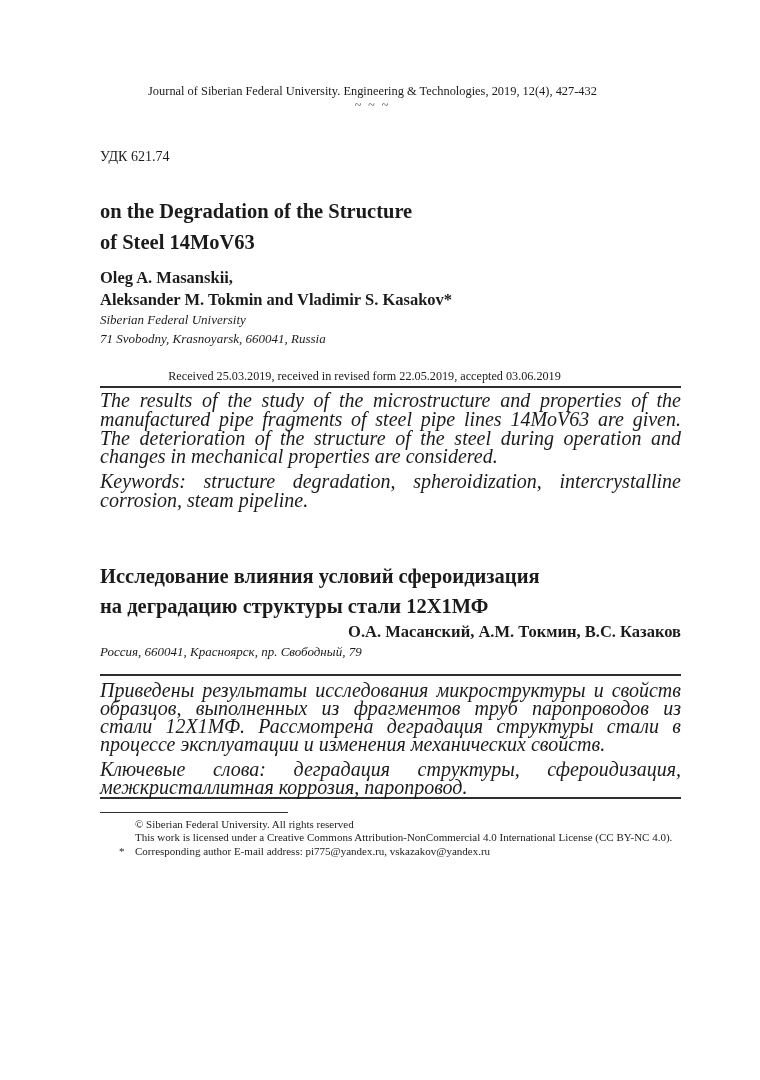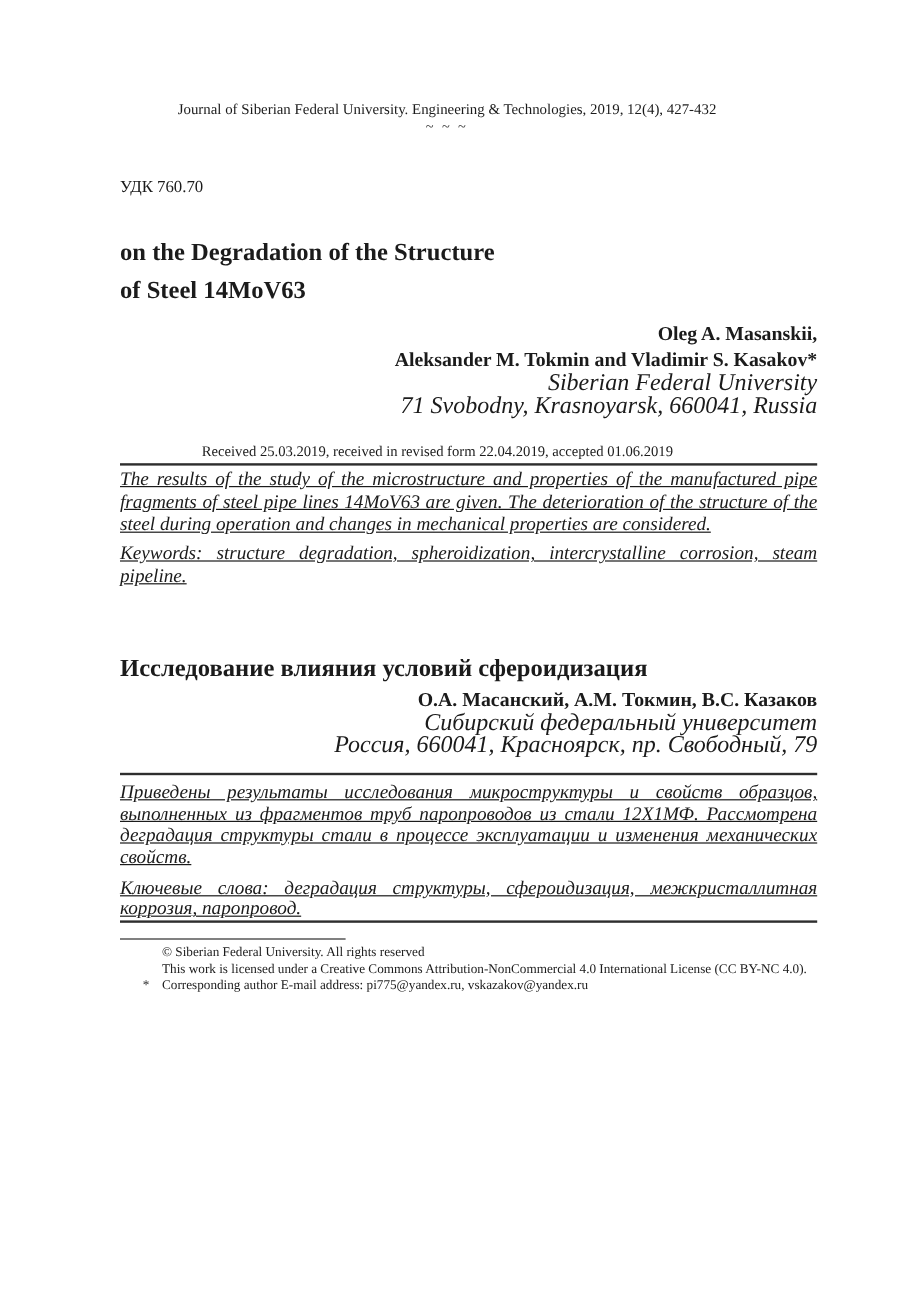--- a/index.html
+++ b/index.html
@@ -28,44 +28,43 @@
   }
   .udc { margin-top:38px; font-size:14px; line-height:17px; }
   .title-en {
     margin-top:31px; font-size:20.5px; font-weight:bold; line-height:31px;
   }
   .title-ru {
     margin-top:51px; font-size:20.5px; font-weight:bold; line-height:30px;
   }
   .tline { display:block; }
   .authors-en {
-    margin-top:9px; text-align:right;
+    margin-top:9px; 
     font-size:16.5px; font-weight:bold; line-height:21.5px;
   }
   .authors-ru {
     margin-top:0; text-align:right;
     font-size:16.5px; font-weight:bold; line-height:21.5px;
   }
   .affiliation {
-    text-align:right; font-style:italic;
-    font-size:20px; line-height:19px;
+    text-align:left; font-style:italic;
+    font-size:13px; line-height:19px;
   }
   .received {
     margin-top:21px; text-align:center;
     font-size:12.2px; line-height:15px;
     transform:translateX(-26px);
   }
   .rule { border-top:2px solid #2e2e2e; height:0; }
   .rule-received { margin-top:2px; }
   .rule-mid { margin-top:13px; }
   .rule-end { margin-top:0; }
   .abstract {
     font-style:italic; text-align:justify;
-    font-size:16px;
-    text-decoration:underline;
+    font-size:20px;
   }
   .abstract-en { margin-top:3px; line-height:18.8px; }
   .keywords-en { margin-top:6px; line-height:18.8px; }
   .abstract-ru { margin-top:6px; line-height:17.8px; }
   .keywords-ru { margin-top:8px; line-height:17.8px; }
   .citation-block {
     margin-top:7px;
     border-top:1.5px solid #3a3a3a;
     border-bottom:1.5px solid #3a3a3a;
     padding:5px 0 5px 0;
@@ -87,50 +86,50 @@
 </style>
 </head>
 <body>
 
 <div class="page">
   <div class="content">
 
     <div class="journal-header">Journal of Siberian Federal University. Engineering &amp; Technologies, 2019, 12(4), 427-432</div>
     <div class="tilde-separator">~ ~ ~</div>
 
-    <div class="udc">УДК 760.70</div>
+    <div class="udc">УДК 621.74</div>
 
     <h1 class="title-en">
       <span class="tline">on the Degradation of the Structure</span>
       <span class="tline">of Steel 14MoV63</span>
     </h1>
 
     <div class="authors-en">
       <span class="tline">Oleg A. Masanskii,</span>
       <span class="tline">Aleksander M. Tokmin and Vladimir S. Kasakov*</span>
     </div>
     <div class="affiliation">
       <span class="tline">Siberian Federal University</span>
       <span class="tline">71 Svobodny, Krasnoyarsk, 660041, Russia</span>
     </div>
 
-    <div class="received">Received 25.03.2019, received in revised form 22.04.2019, accepted 01.06.2019</div>
+    <div class="received">Received 25.03.2019, received in revised form 22.05.2019, accepted 03.06.2019</div>
     <div class="rule rule-received"></div>
 
     <p class="abstract abstract-en">The results of the study of the microstructure and properties of the manufactured pipe fragments of steel pipe lines 14MoV63 are given. The deterioration of the structure of the steel during operation and changes in mechanical properties are considered.</p>
     <p class="abstract keywords-en">Keywords: structure degradation, spheroidization, intercrystalline corrosion, steam pipeline.</p>
 
 
     <h1 class="title-ru">
       <span class="tline">Исследование влияния условий сфероидизация</span>
+      <span class="tline">на деградацию структуры стали 12Х1МФ</span>
     </h1>
 
     <div class="authors-ru">О.А. Масанский, А.М. Токмин, В.С. Казаков</div>
     <div class="affiliation">
-      <span class="tline">Сибирский федеральный университет</span>
       <span class="tline">Россия, 660041, Красноярск, пр. Свободный, 79</span>
     </div>
 
     <div class="rule rule-mid"></div>
     <p class="abstract abstract-ru">Приведены результаты исследования микроструктуры и свойств образцов, выполненных из фрагментов труб паропроводов из стали 12Х1МФ. Рассмотрена деградация структуры стали в процессе эксплуатации и изменения механических свойств.</p>
     <p class="abstract keywords-ru">Ключевые слова: деградация структуры, сфероидизация, межкристаллитная коррозия, паропровод.</p>
     <div class="rule rule-end"></div>
 
     <div class="footnote-rule"></div>
     <div class="footer-block">

